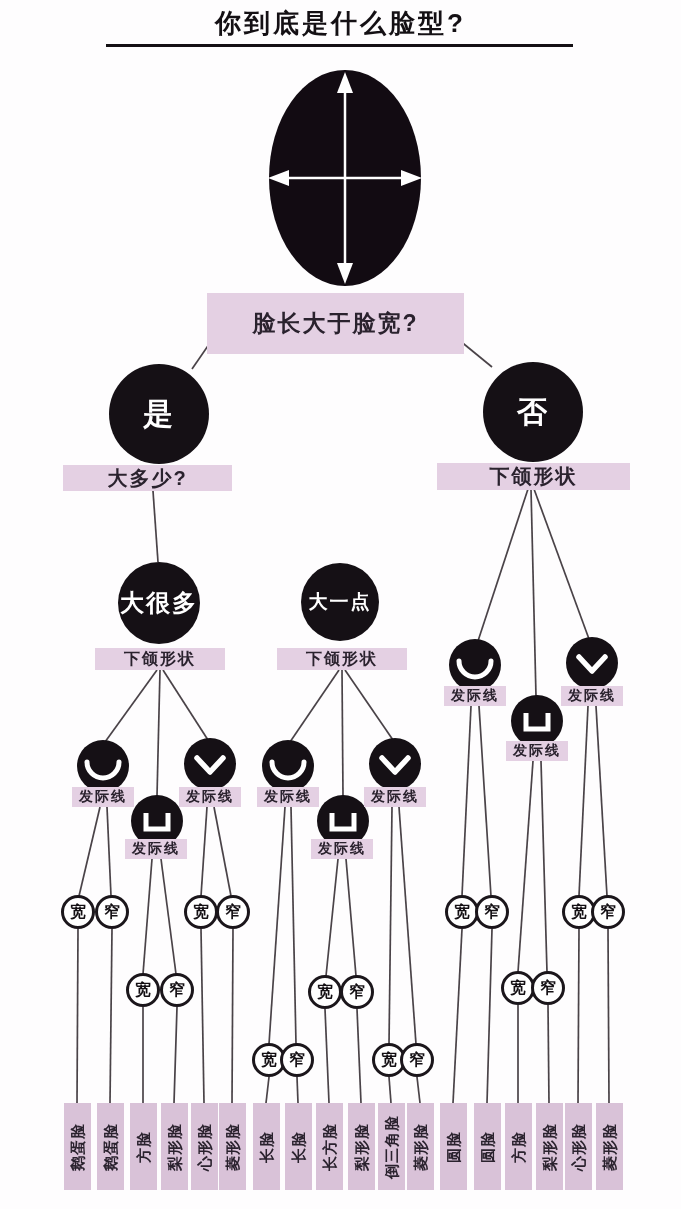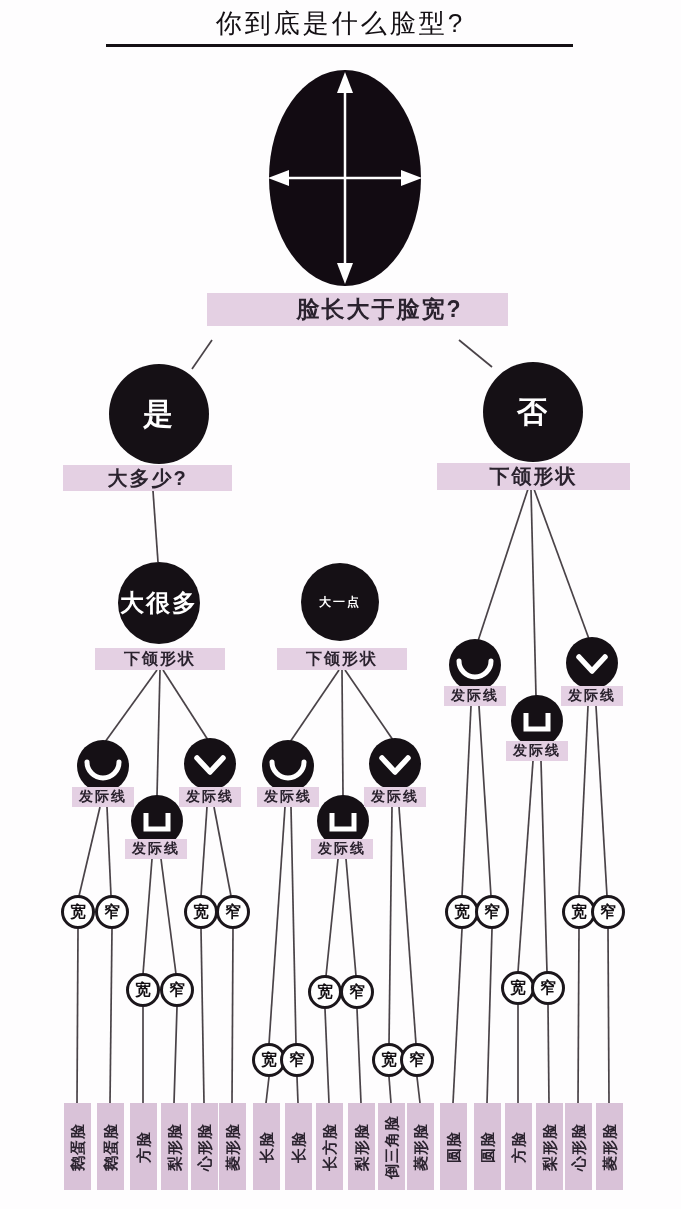--- a/index.html
+++ b/index.html
@@ -3,21 +3,21 @@
 <meta charset="utf-8">
 <style>
   html,body { margin:0; padding:0; background:#ffffff; }
   .canvas {
     position:relative; width:681px; height:1209px; margin:0 auto;
     background:#fefdfe; overflow:hidden;
     font-family:"Liberation Sans","DejaVu Sans",sans-serif;
   }
   .title {
     position:absolute; top:6px; left:0; right:0; text-align:center;
-    font-size:26px; font-weight:normal; letter-spacing:3px; color:#141014;
+    font-size:26px; font-weight:bold; letter-spacing:3px; color:#141014;
   }
   .rule { position:absolute; left:106px; top:44px; width:467px; height:3px; background:#141014; }
   svg.wires { position:absolute; left:0; top:0; }
   .pbox {
     position:absolute; background:var(--box-bg,#e4d0e3); color:var(--text-dark,#2a222e);
     font-weight:bold; text-align:center; display:flex; align-items:center; justify-content:center;
     letter-spacing:2px;
   }
   .bcircle {
     position:absolute; background:var(--node-black,#151015); color:#fff; border-radius:50%;
@@ -115,30 +115,30 @@
       <line x1="518" y1="1005" x2="518" y2="1103"></line>
       <line x1="548" y1="1005" x2="549" y2="1103"></line>
       <line x1="579" y1="929" x2="578" y2="1103"></line>
       <line x1="608" y1="929" x2="609" y2="1103"></line>
     </g>
   </svg>
 
   <div class="title">你到底是什么脸型?</div>
   <div class="rule"></div>
 
-  <div class="pbox" style="left:207px; top:293px; width:257px; height:33px; font-size:23px;padding-left:44px;">脸长大于脸宽?</div>
+  <div class="pbox" style="left:207px; top:293px; width:257px; height:61px; font-size:23px;">脸长大于脸宽?</div>
 
   <div class="bcircle" style="left:109px; top:364px; width:100px; height:100px; font-size:30px;">是</div>
   <div class="bcircle" style="left:483px; top:362px; width:100px; height:100px; font-size:30px;">否</div>
 
   <div class="pbox" style="left:63px; top:465px; width:169px; height:26px; font-size:20px;">大多少?</div>
   <div class="pbox" style="left:437px; top:463px; width:193px; height:27px; font-size:20px;">下颌形状</div>
 
   <div class="bcircle" style="left:118px; top:562px; width:82px; height:82px; font-size:24px;">大很多</div>
-  <div class="bcircle" style="left:301px; top:563px; width:78px; height:78px; font-size:12px;">大一点</div>
+  <div class="bcircle" style="left:301px; top:563px; width:78px; height:78px; font-size:19px;">大一点</div>
 
   <div class="pbox" style="left:95px; top:648px; width:130px; height:22px; font-size:16px;">下颌形状</div>
   <div class="pbox" style="left:277px; top:648px; width:130px; height:22px; font-size:16px;">下颌形状</div>
 
   <div class="jaw" style="left:77px; top:740px;">
     <svg width="52" height="52">
         <circle cx="26" cy="26" r="26" fill="#151015"></circle>
         <path d="M 10 22 A 16 16 0 0 0 42 22" fill="none" stroke="#fff" stroke-width="5" stroke-linecap="round"></path>
       </svg>
   </div>

